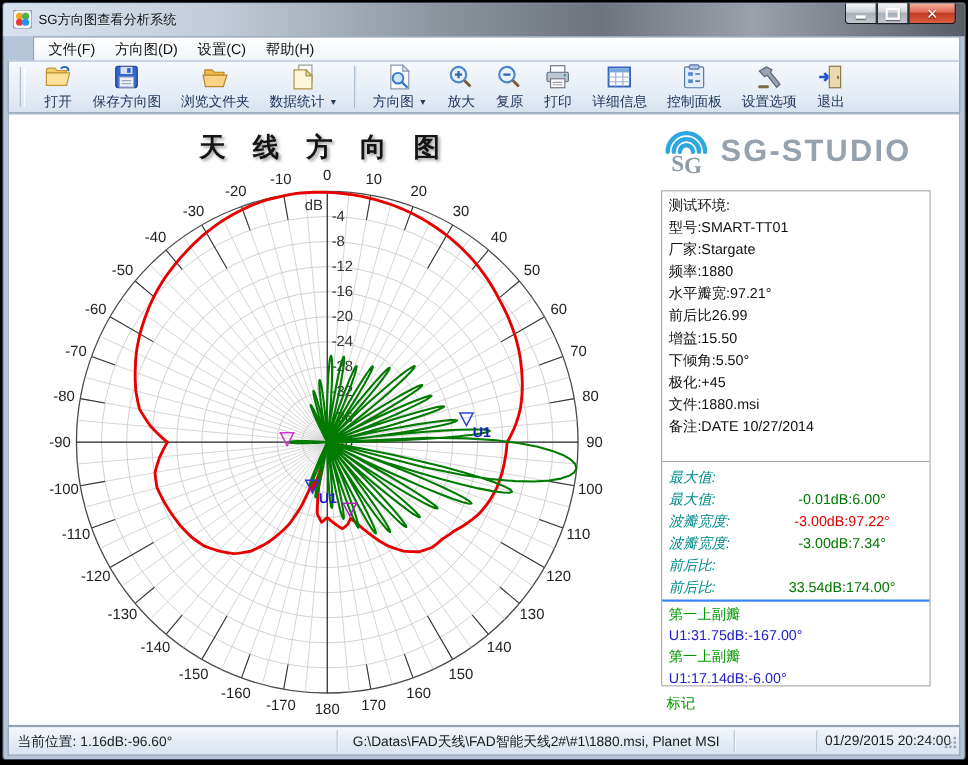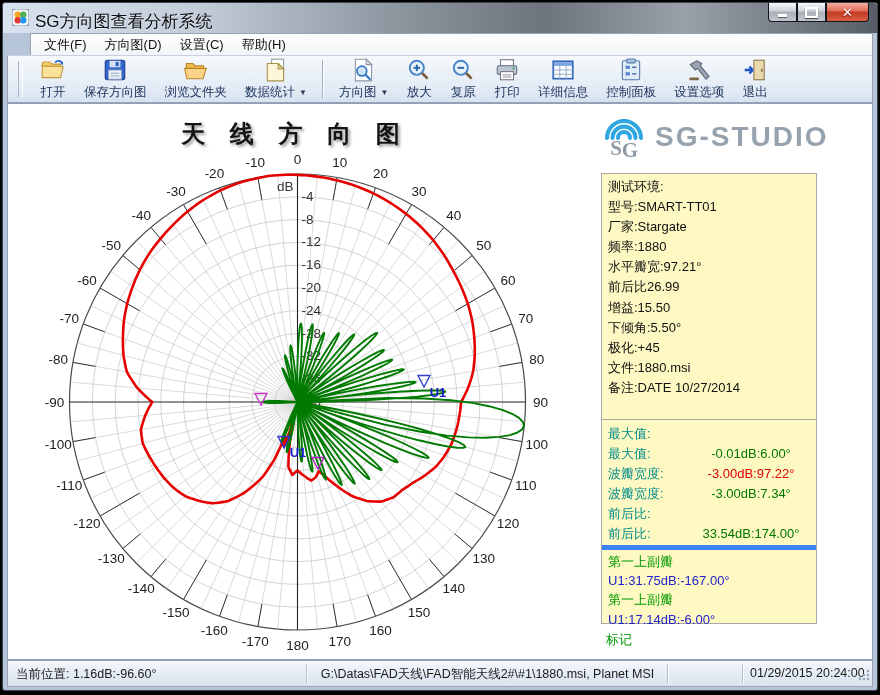--- a/index.html
+++ b/index.html
@@ -3,21 +3,21 @@
 <meta charset="utf-8">
 <style>
   html,body{margin:0;padding:0;width:880px;height:695px;overflow:hidden;background:#000;
     font-family:"Liberation Sans","DejaVu Sans",sans-serif;}
   .frame{position:absolute;left:2px;top:2px;width:874px;height:687px;background:#b7c5d8;
     border:1px solid #3c4654;border-radius:3px;}
   
   .titlebar{position:absolute;left:0;top:0;right:0;height:30px;border-radius:3px 3px 0 0;
     background:linear-gradient(90deg,#d9e3f0 0%,#c3ccd8 22%,#8d959f 45%,#6d747d 62%,#9aa1aa 78%,#575d66 100%);}
   .app-icon{position:absolute;left:9px;top:6px;width:17px;height:17px;}
-  .wtitle{position:absolute;left:32px;top:7px;font-size:17px;color:#0b0d10;
+  .wtitle{position:absolute;left:32px;top:7px;font-size:12px;color:#0b0d10;
     text-shadow:0 1px 1px rgba(255,255,255,.55);}
   .winbtns{position:absolute;right:8px;top:0;display:flex;}
   .wbtn{width:29px;height:19px;border:1px solid #14171c;border-top:none;
     background:linear-gradient(#f7f9fb,#cdd2d8 45%,#aab0b8 50%,#c2c8cf);
     display:flex;align-items:center;justify-content:center;box-sizing:border-box;cursor:pointer;}
   .wbtn.min{border-radius:0 0 0 4px;}
   .wbtn.close{width:43px;border-radius:0 0 4px 0;
     background:linear-gradient(#f6b0a0,#e06a55 45%,#c03a24 50%,#d95f41);}
   .glyph-min{display:block;width:9px;height:3px;background:#fff;box-shadow:0 1px 1px #555;margin-top:7px;}
   .glyph-max{display:block;width:9px;height:7px;border:2px solid #fff;box-shadow:0 1px 1px #555;}
@@ -39,29 +39,29 @@
   .tb-arrow{font-size:8px;color:#2a3a55;margin-left:4px;}
   .tb-sep{width:1px;height:38px;background:#9fb0c4;border-right:1px solid #fdfdfe;margin:0 6px;}
   
   .client{position:absolute;left:4px;top:100px;right:4px;bottom:30px;background:#fff;
     border:1px solid #8fa0b5;box-sizing:border-box;}
   #chart{position:absolute;left:-2px;top:-2px;width:880px;height:695px;z-index:2;pointer-events:none;}
   .chart-title{position:absolute;left:136px;top:115px;width:312px;text-align:center;z-index:3;
     font-size:24px;font-weight:bold;color:#141414;letter-spacing:9px;text-shadow:2px 2px 3px #9b9b9b;}
   .logo{position:absolute;left:596px;top:106px;width:256px;height:56px;display:flex;align-items:center;z-index:3;}
   .logo-text{font-size:28px;font-weight:bold;color:#96a2ad;letter-spacing:2px;margin-left:6px;}
-  .info-panel{position:absolute;left:598px;top:170px;width:216px;height:451px;border:1px solid #a8a8a8;
-    background:#fef9c3;box-sizing:border-box;z-index:3;font-size:13px;}
+  .info-panel{position:absolute;left:598px;top:170px;width:245px;height:451px;border:1px solid #a8a8a8;
+    background:#ffffff;box-sizing:border-box;z-index:3;font-size:13px;}
   .sec1{height:245px;padding:3px 0 0 6px;box-sizing:border-box;}
   .sec1 .row{line-height:20.1px;color:#111;white-space:nowrap;}
   .sec2{height:126px;border-top:1px solid #a8a8a8;padding:4px 0 0 6px;box-sizing:border-box;}
   .mrow{display:flex;line-height:20px;}
-  .mlabel{width:78px;color:#008b8b;}
+  .mlabel{width:78px;color:#008b8b;font-style:italic;}
   .mval{flex:1;text-align:center;}
-  .sec3{height:78px;border-top:5px solid #3b82f6;padding:2px 0 0 6px;box-sizing:border-box;}
+  .sec3{height:78px;border-top:2px solid #3b82f6;padding:2px 0 0 6px;box-sizing:border-box;}
   .sec3 .srow{line-height:19.2px;white-space:nowrap;}
   .mark{position:absolute;left:603px;top:628px;font-size:13px;color:#009900;z-index:3;}
   
   .statusbar{position:absolute;left:4px;right:4px;bottom:3px;height:27px;
     background:linear-gradient(#f5f8fc,#e2eaf4 60%,#d9e3ef);border:1px solid #98a4b6;box-sizing:border-box;font-size:12.5px;color:#1b1b1b;}
   .sb-cell{position:absolute;top:5px;white-space:nowrap;}
   .sb-sep{position:absolute;top:3px;bottom:3px;width:1px;background:#b4bfcf;border-right:1px solid #fbfcfe;}
   .sb-settings{color:#1133cc;font-weight:bold;text-align:center;}
   .sb-grip{position:absolute;right:1px;bottom:1px;}
 </style>

